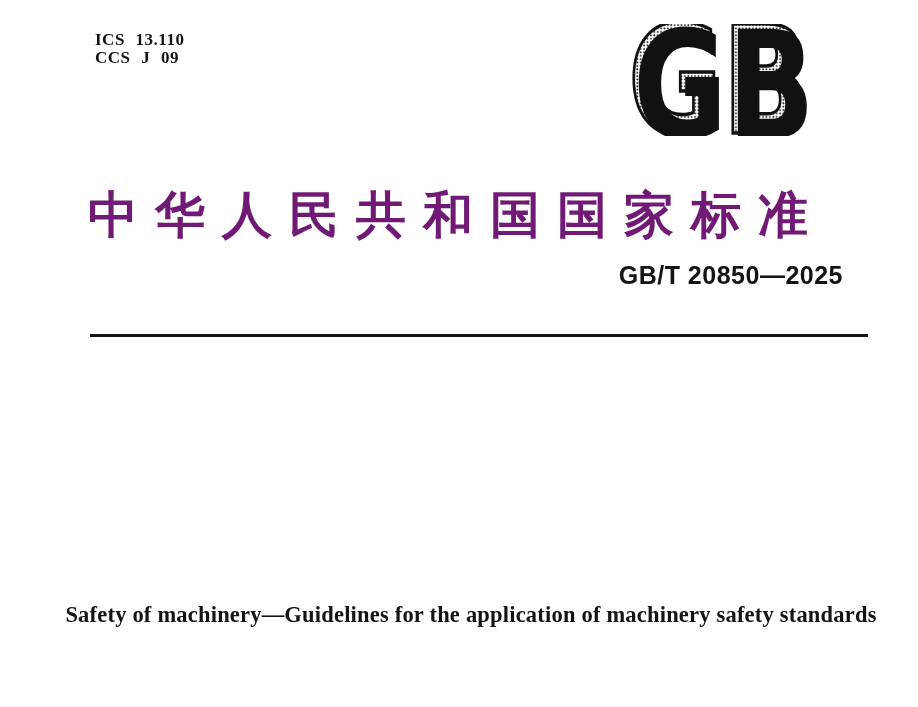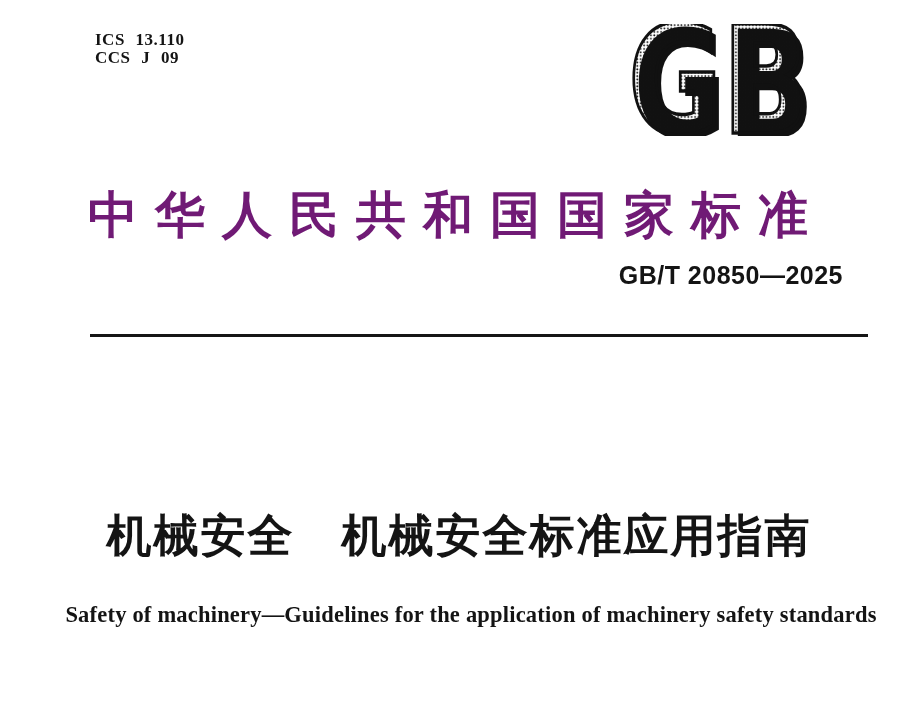--- a/index.html
+++ b/index.html
@@ -147,17 +147,16 @@
     <text x="2" y="109" font-size="150" textLength="182" lengthAdjust="spacingAndGlyphs" fill="url(#halftone)" stroke="#111111" stroke-width="3.5">GB</text>
   </svg>
 
   <h1 class="national-heading">中华人民共和国国家标准</h1>
 
   <div class="std-code">GB/T 20850—2025</div>
 
 
   <div class="rule"></div>
 
-  <h2 class="title-zh">机械安全　机械安全标准应用指南</h2>
 
   <h3 class="title-en">Safety of machinery—Guidelines for the application of machinery safety standards</h3>
 
 </div>
 
 </body></html>

